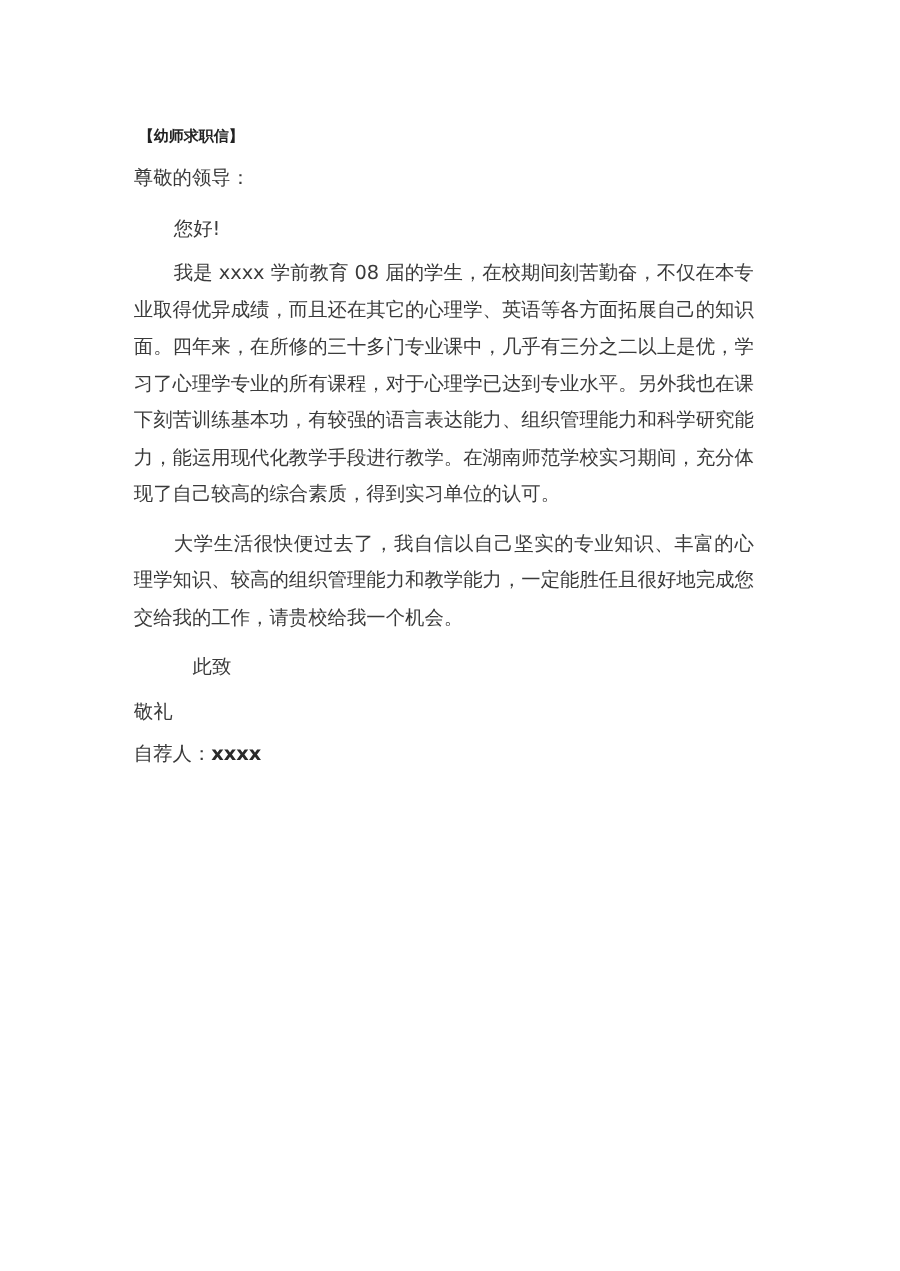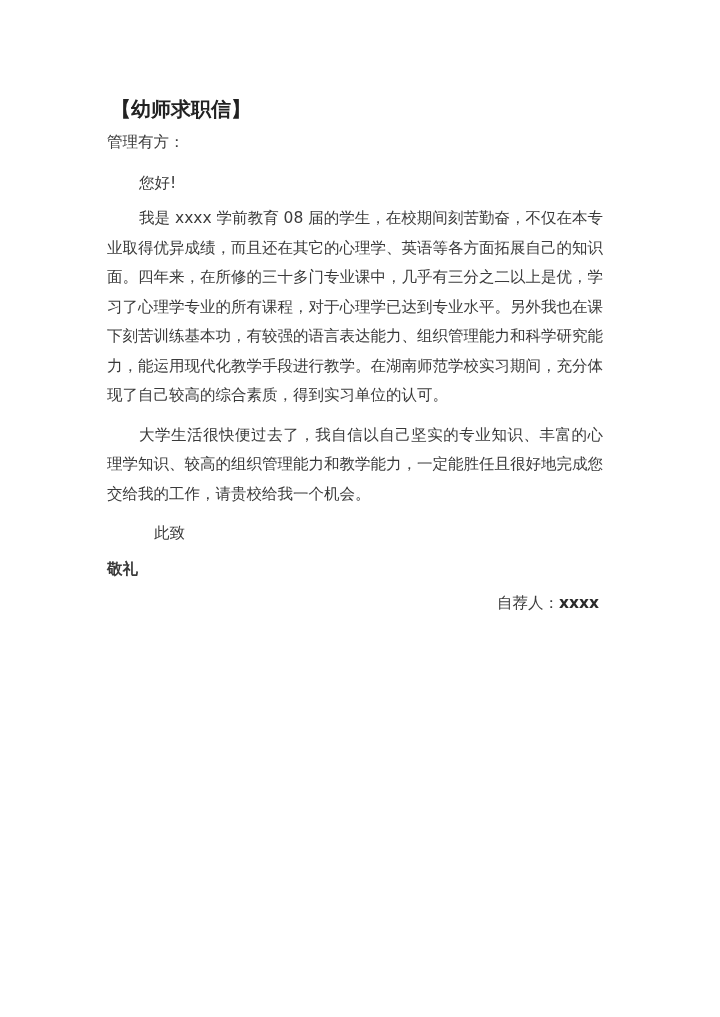--- a/index.html
+++ b/index.html
@@ -19,21 +19,21 @@
       position: absolute;
       left: 107px;
       top: 96px;
       width: 496px;
       font-size: 15.5px;
       line-height: 29px;
     }
     .title {
       font-weight: bold;
       color: #222222;
-      font-size: 20px;
+      font-size: 12px;
       margin: 0 0 7px 4px;
       height: 26px;
       line-height: 26px;
     }
     .salutation {
       margin: 0 0 7px 0;
       height: 26px;
       line-height: 26px;
     }
     .greeting {
@@ -49,39 +49,37 @@
     }
     .closing {
       margin: 0 0 8px 47px;
       height: 28px;
       line-height: 28px;
     }
     .regards {
       margin: 0 0 4px 0;
       height: 28px;
       line-height: 28px;
-      font-weight: bold;
     }
     .signature {
-      text-align: right;
       margin: 6px 4px 0 0;
       height: 28px;
       line-height: 28px;
     }
     .signature .name {
       font-weight: bold;
       color: #2a2a2a;
     }
   </style>
 </head>
 <body>
 
 <div class="page">
   <div class="title">【幼师求职信】</div>
-  <div class="salutation">管理有方：</div>
+  <div class="salutation">尊敬的领导：</div>
   <div class="greeting">您好!</div>
   <p class="para">我是 xxxx 学前教育 08 届的学生，在校期间刻苦勤奋，不仅在本专业取得优异成绩，而且还在其它的心理学、英语等各方面拓展自己的知识面。四年来，在所修的三十多门专业课中，几乎有三分之二以上是优，学习了心理学专业的所有课程，对于心理学已达到专业水平。另外我也在课下刻苦训练基本功，有较强的语言表达能力、组织管理能力和科学研究能力，能运用现代化教学手段进行教学。在湖南师范学校实习期间，充分体现了自己较高的综合素质，得到实习单位的认可。</p>
   <p class="para">大学生活很快便过去了，我自信以自己坚实的专业知识、丰富的心理学知识、较高的组织管理能力和教学能力，一定能胜任且很好地完成您交给我的工作，请贵校给我一个机会。</p>
   <div class="closing">此致</div>
   <div class="regards">敬礼</div>
   <div class="signature">
     <span>自荐人：</span><span class="name">xxxx</span>
   </div>
 </div>
 

